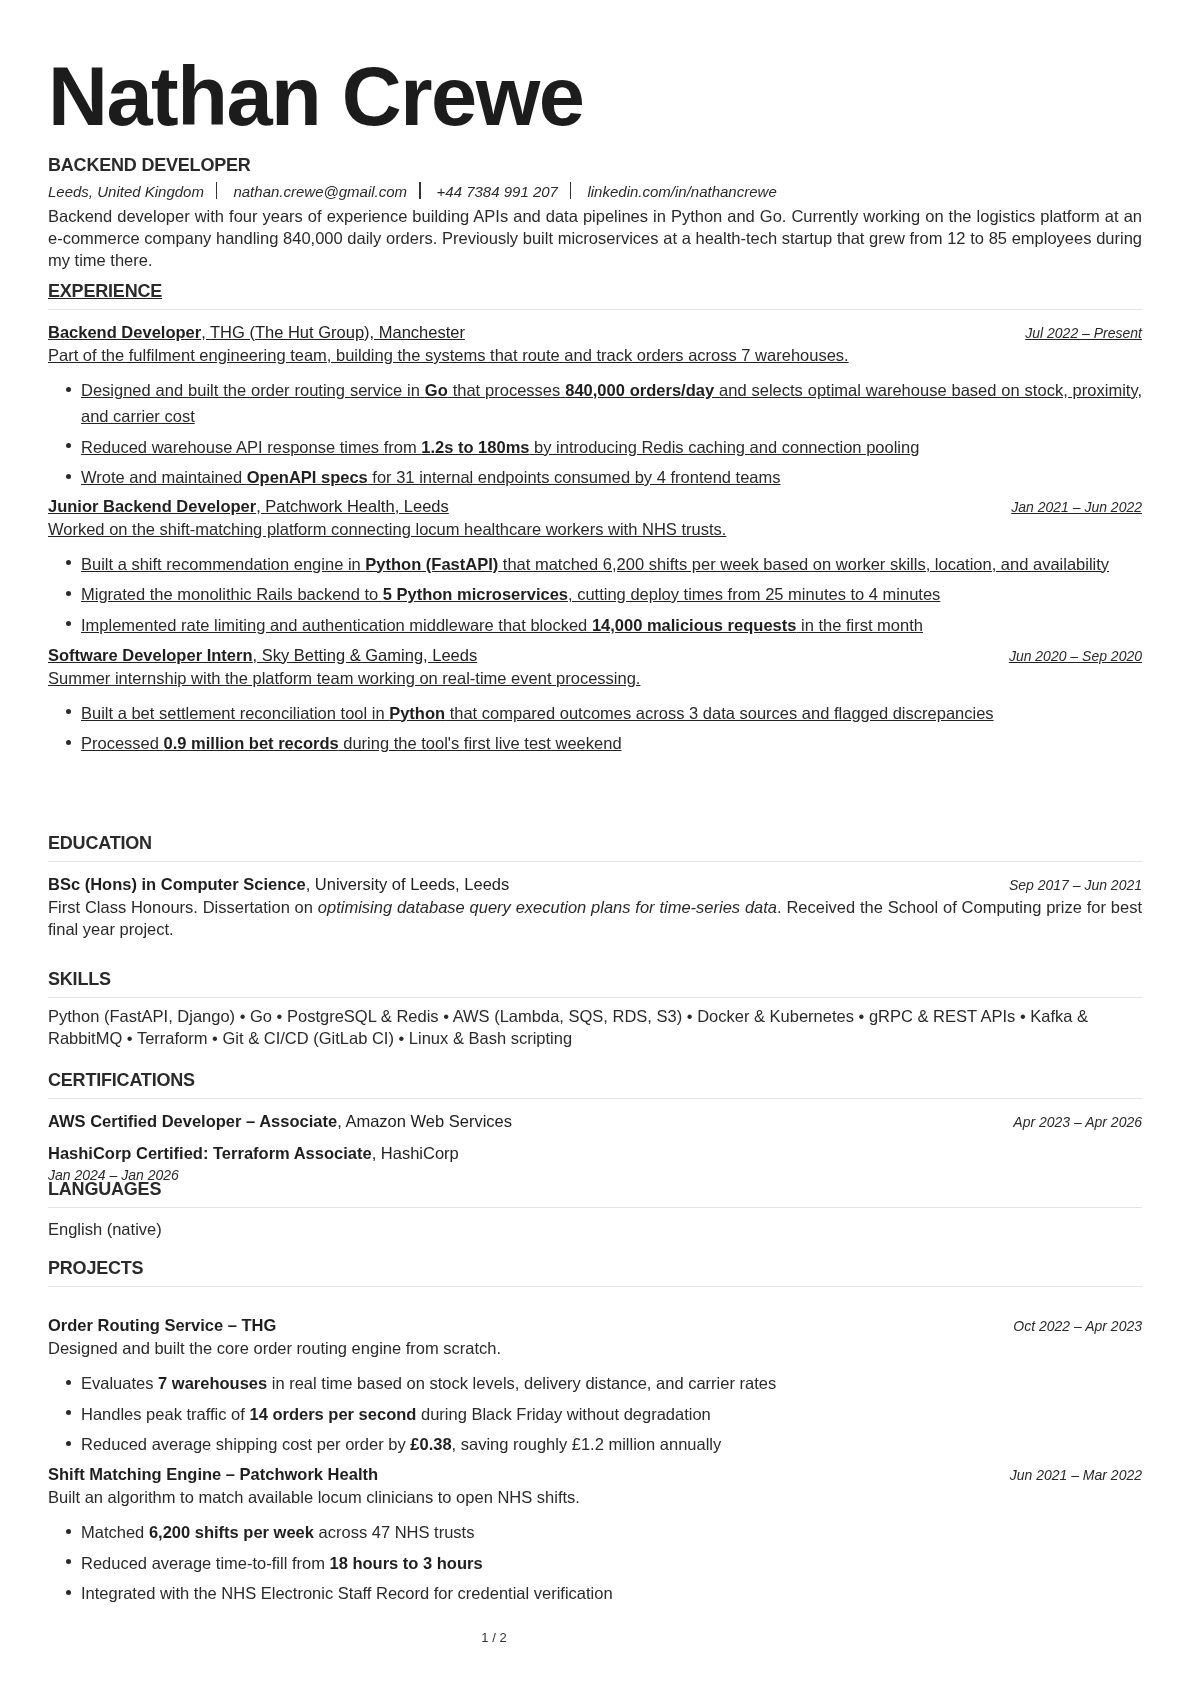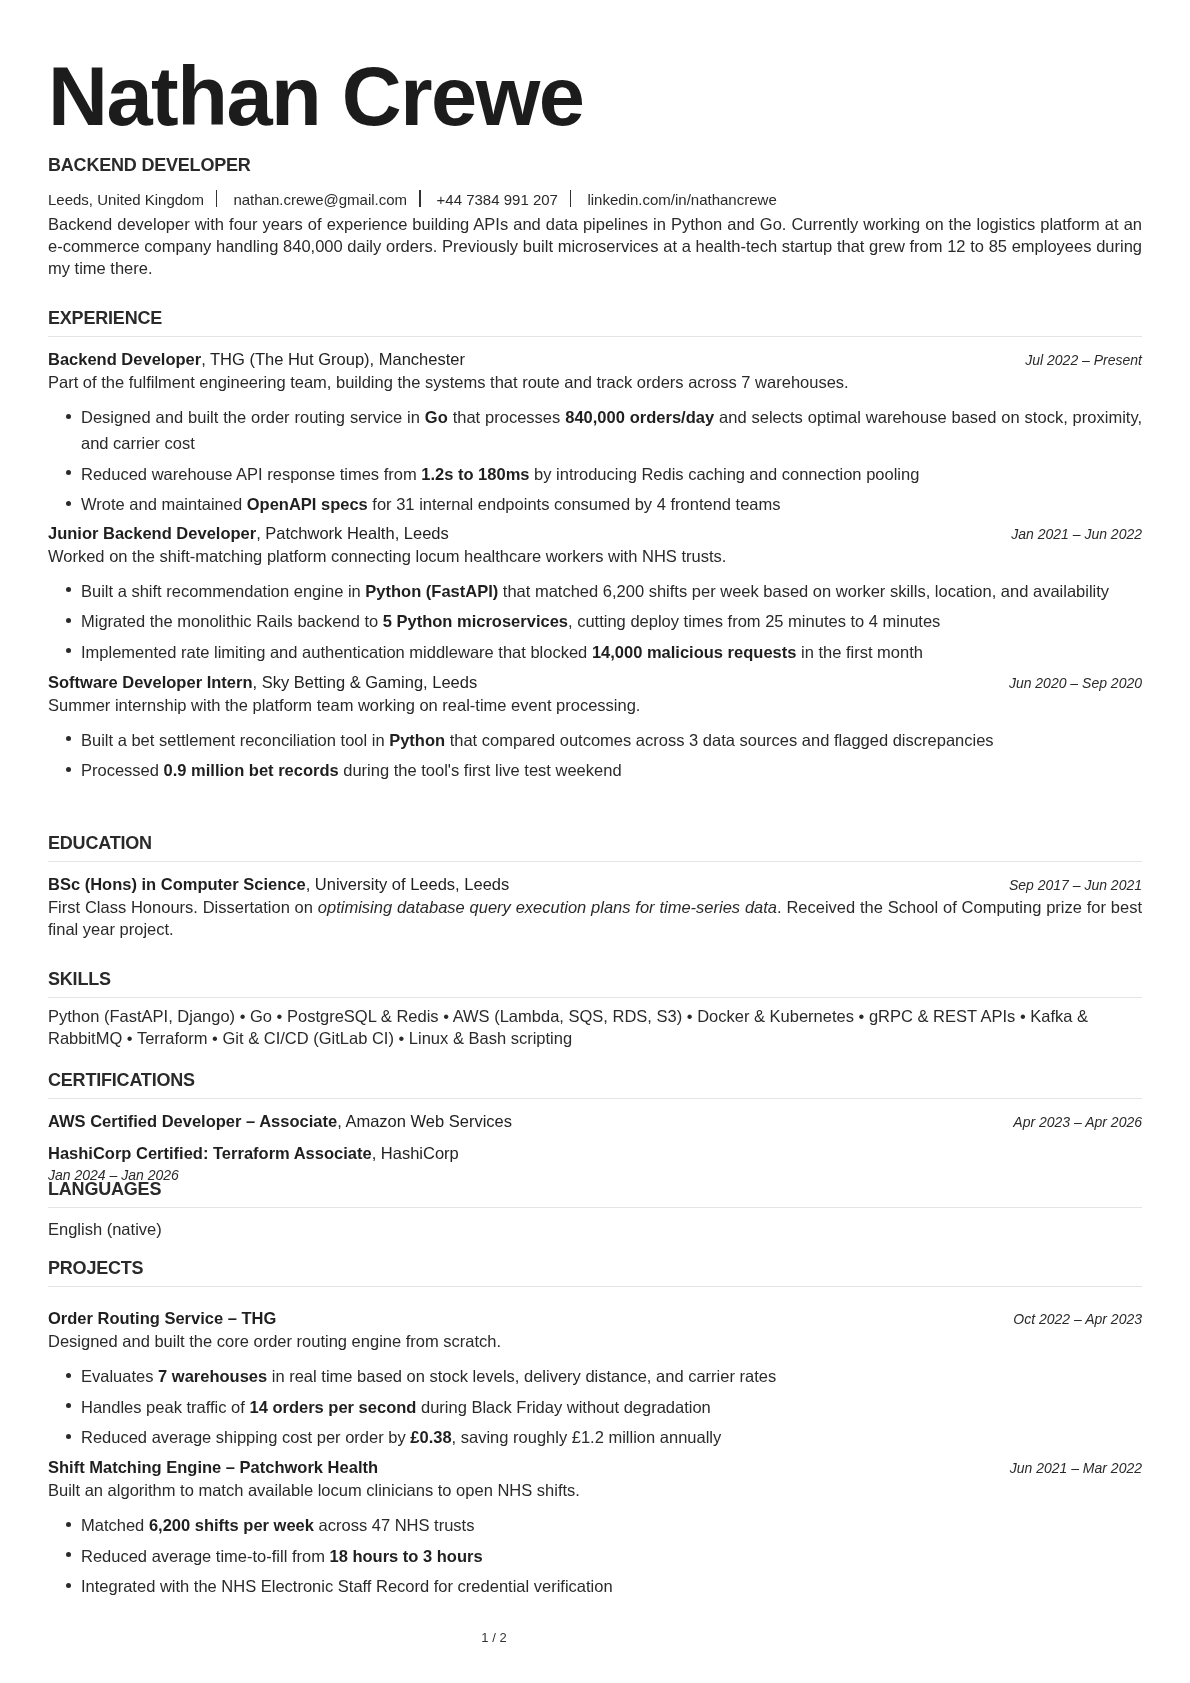--- a/index.html
+++ b/index.html
@@ -33,26 +33,27 @@
     }
     .headline {
       font-size: 18px;
       font-weight: 700;
       color: #2a2a2a;
       margin-top: 12px;
       line-height: 22px;
       letter-spacing: -0.2px;
     }
     .contact {
-      margin-top: 14px;
+      margin-top: 6px;
       font-size: 15px;
       line-height: 20px;
       color: #2a2a2a;
       display: flex;
       align-items: flex-start;
+      font-style: italic;
     }
     .contact .sep {
       display: inline-block;
       width: 1.5px;
       height: 17px;
       background: #333;
       margin: 0 16px 0 12px;
     }
     .summary {
       margin-top: 3px;
@@ -128,21 +129,21 @@
     <span class="sep"></span>
     <span>nathan.crewe@gmail.com</span>
     <span class="sep"></span>
     <span>+44 7384 991 207</span>
     <span class="sep"></span>
     <span>linkedin.com/in/nathancrewe</span>
   </div>
 
   <div class="summary">Backend developer with four years of experience building APIs and data pipelines in Python and Go. Currently working on the logistics platform at an e-commerce company handling 840,000 daily orders. Previously built microservices at a health-tech startup that grew from 12 to 85 employees during my time there.</div>
 
-  <div class="abs" style="top:307px;">
+  <div class="abs" style="top:280px;text-decoration:underline;">
     <div class="section-title">EXPERIENCE</div>
 
     <div style="margin-top:11px;">
       <div class="entry-head">
         <span class="title"><b>Backend Developer</b><span>, THG (The Hut Group), Manchester</span></span>
         <span class="date">Jul 2022 – Present</span>
       </div>
       <div class="desc">Part of the fulfilment engineering team, building the systems that route and track orders across 7 warehouses.</div>
       <ul class="bullets">
         <li><span>Designed and built the order routing service in </span><b>Go</b><span> that processes </span><b>840,000 orders/day</b><span> and selects optimal warehouse based on stock, proximity, and carrier cost</span></li>
@@ -206,21 +207,21 @@
   </div>
 
   <div class="abs" style="top:1178px;">
     <div class="section-title">LANGUAGES</div>
     <div class="desc" style="margin-top:10px;">English (native)</div>
   </div>
 
   <div class="abs" style="top:1257px;">
     <div class="section-title">PROJECTS</div>
 
-    <div style="margin-top:20px;">
+    <div style="margin-top:27px;">
       <div class="entry-head">
         <b>Order Routing Service – THG</b>
         <span class="date">Oct 2022 – Apr 2023</span>
       </div>
       <div class="desc">Designed and built the core order routing engine from scratch.</div>
       <ul class="bullets">
         <li><span>Evaluates </span><b>7 warehouses</b><span> in real time based on stock levels, delivery distance, and carrier rates</span></li>
         <li><span>Handles peak traffic of </span><b>14 orders per second</b><span> during Black Friday without degradation</span></li>
         <li><span>Reduced average shipping cost per order by </span><b>£0.38</b><span>, saving roughly £1.2 million annually</span></li>
       </ul>

